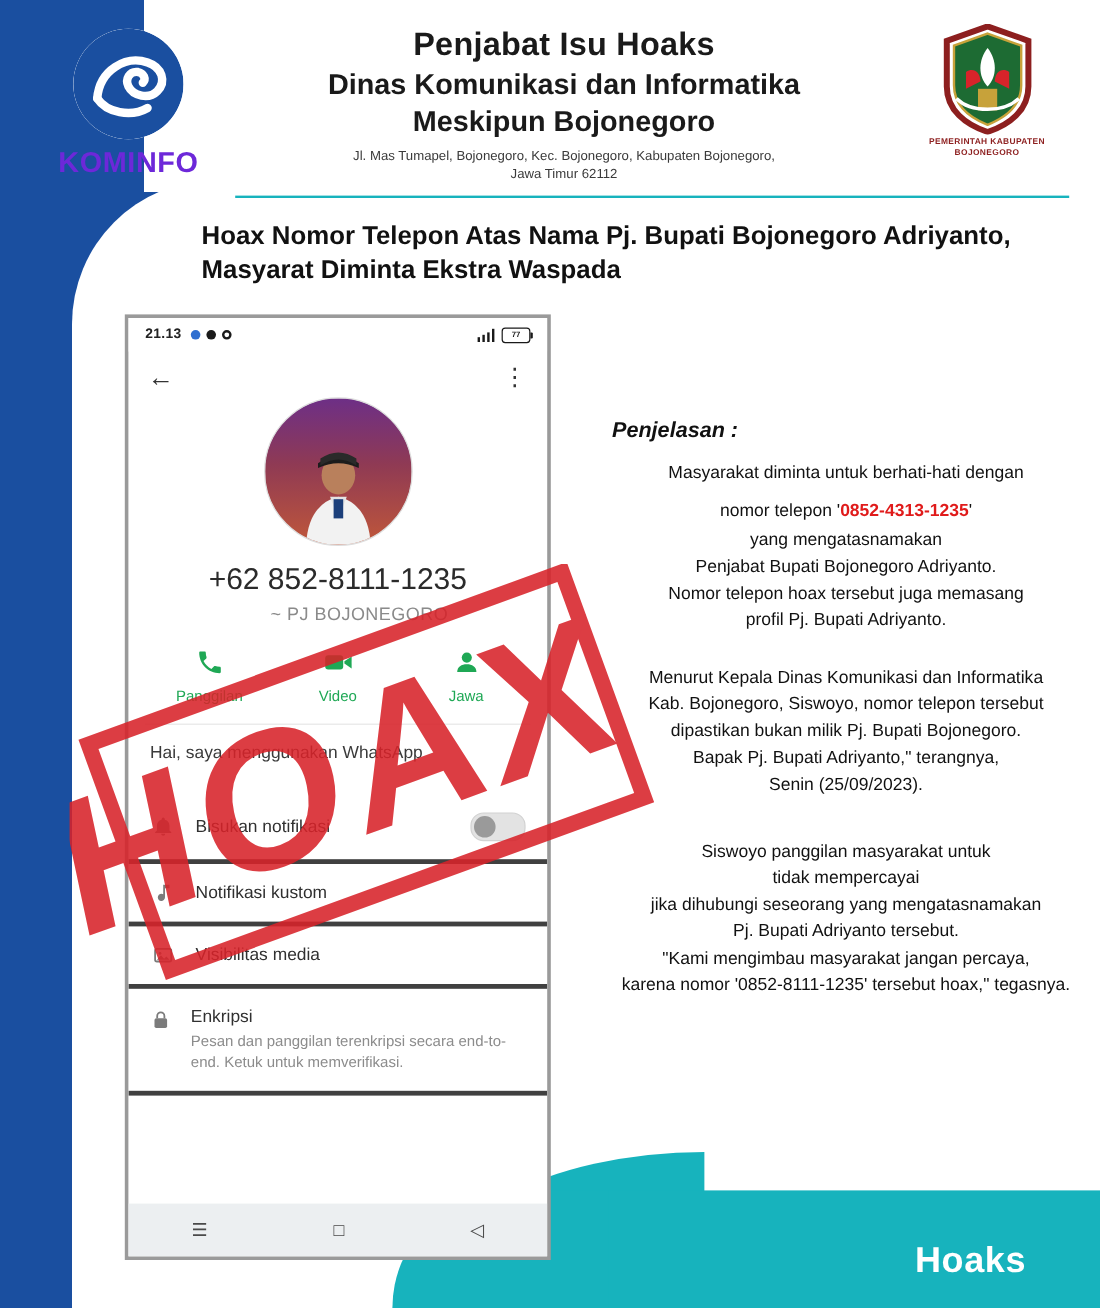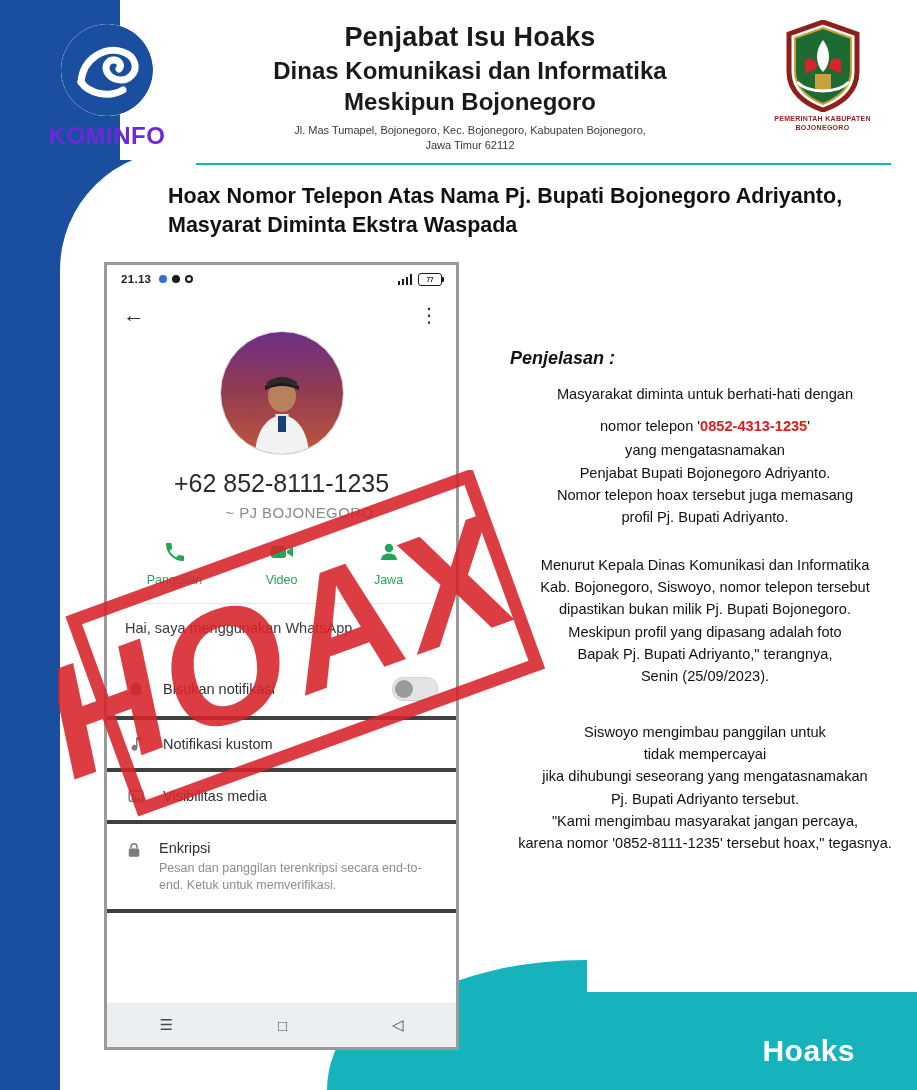--- a/index.html
+++ b/index.html
@@ -525,27 +525,26 @@
     <div>yang mengatasnamakan</div>
     <div>Penjabat Bupati Bojonegoro Adriyanto.</div>
     <div>Nomor telepon hoax tersebut juga memasang</div>
     <div>profil Pj. Bupati Adriyanto.</div>
   </div>
 
   <div class="para" style="margin-bottom:34px;">
     <div>Menurut Kepala Dinas Komunikasi dan Informatika</div>
     <div>Kab. Bojonegoro, Siswoyo, nomor telepon tersebut</div>
     <div>dipastikan bukan milik Pj. Bupati Bojonegoro.</div>
-    <div>Meskipun profil yang dipasang adalah foto</div>
     <div>Bapak Pj. Bupati Adriyanto," terangnya,</div>
     <div>Senin (25/09/2023).</div>
   </div>
 
   <div class="para">
-    <div>Siswoyo mengimbau panggilan untuk</div>
+    <div>Siswoyo panggilan masyarakat untuk</div>
     <div>tidak mempercayai</div>
     <div>jika dihubungi seseorang yang mengatasnamakan</div>
     <div>Pj. Bupati Adriyanto tersebut.</div>
     <div>"Kami mengimbau masyarakat jangan percaya,</div>
     <div>karena nomor '0852-8111-1235' tersebut hoax," tegasnya.</div>
   </div>
 </div>
 
 <div class="hoaks-word">Hoaks</div>
 

